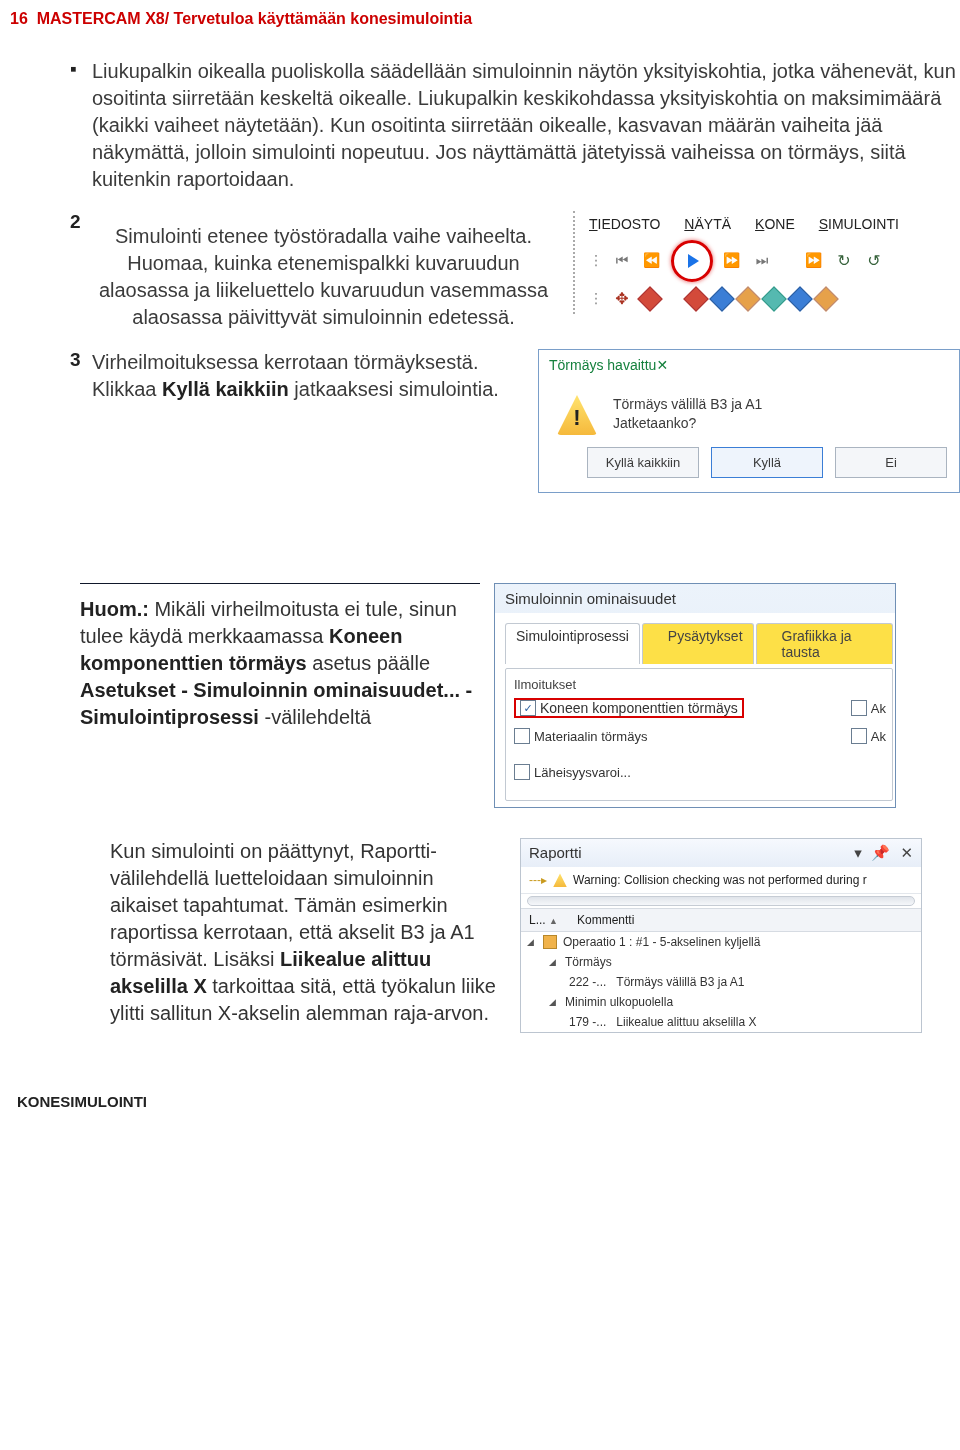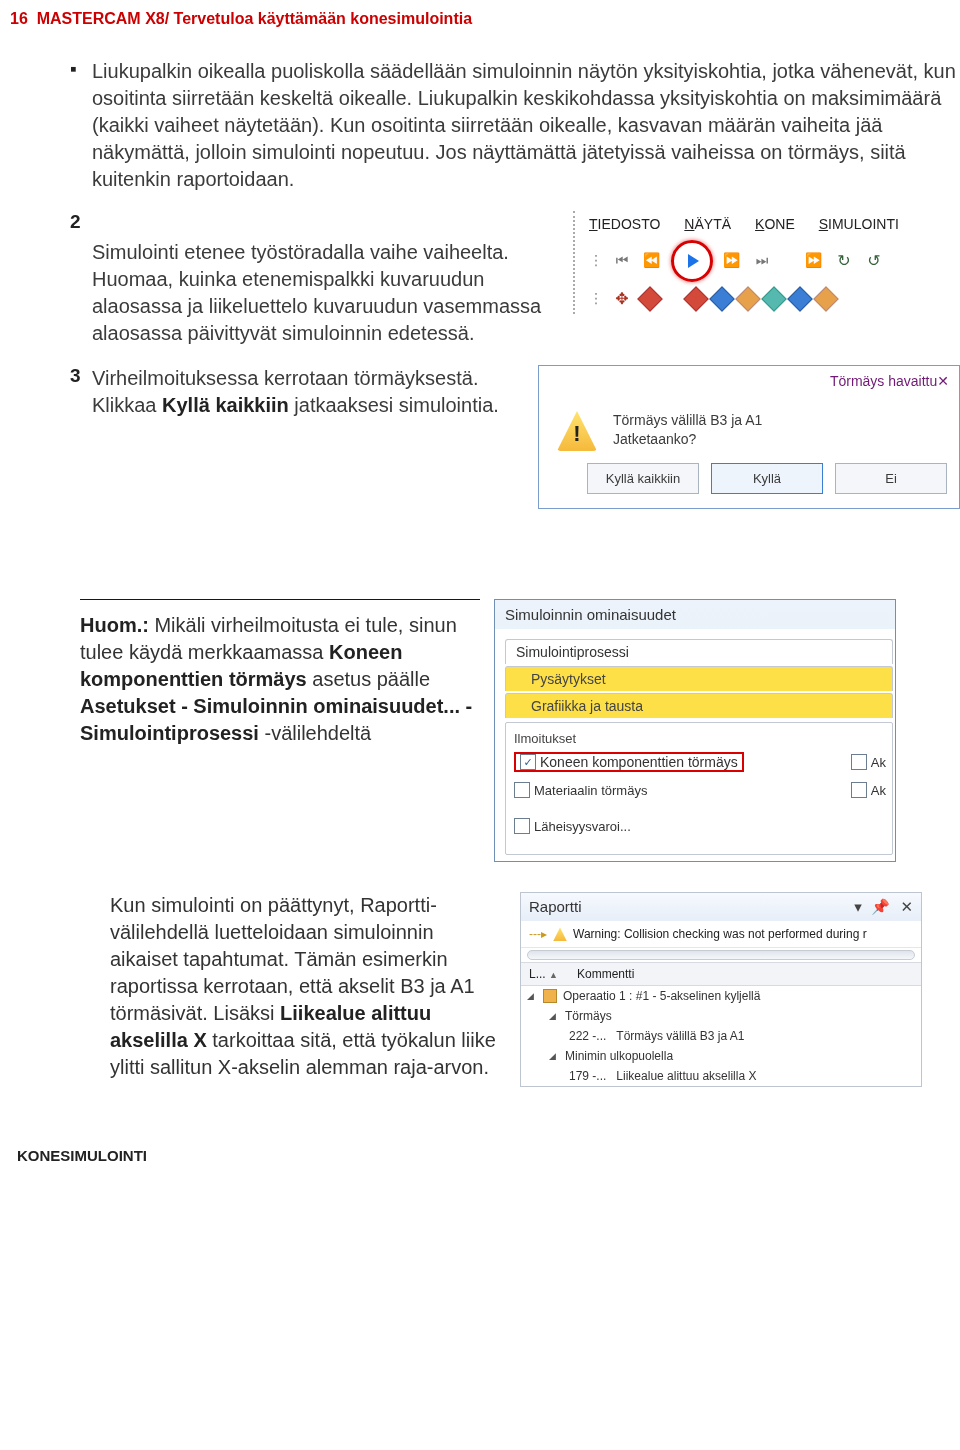--- a/index.html
+++ b/index.html
@@ -22,21 +22,21 @@
   }
   .page-header .num { color: #c00; }
   .page-header .title { color: #c00; }
   .main-list {
     margin-left: 60px;
     margin-right: 0;
   }
   .list-row { display: flex; margin-bottom: 18px; }
   .list-num { width: 22px; font-weight: bold; font-size: 19px; color:#222; flex-shrink:0; }
   .list-body { flex: 1; font-size: 20px; line-height: 1.35; color:#3b3b3b; }
-  .list-body .sub { margin-top: 28px; }
+  .list-body .sub { margin-top: 12px; text-align: center; }
   .bold { font-weight: bold; color:#222; }
   .row-with-image { display:flex; gap:18px; align-items:flex-start; }
   .row-with-image .text-col { flex:1; }
   .row-with-image .img-col { flex-shrink:0; }
 
   
   .toolbar {
     width: 385px;
     border-left: 2px dotted #aaa;
     font-family: "Segoe UI", Arial, sans-serif;
@@ -62,21 +62,21 @@
   .tb-refresh { font-size:16px; color:#35613a; }
   .tb-circlearrow { font-size:16px; color:#35613a; }
 
   
   .dlg {
     width:420px;
     border:1px solid #7a9ec9;
     background:#fff;
     font-size:14px;
   }
-  .dlg-title { padding:6px 10px; display:flex; justify-content:flex-end; color:#701a75;}
+  .dlg-title { padding:6px 10px; display:flex; justify-content:flex-start; color:#15803d;}
   .dlg-close { cursor:default;}
   .dlg-body { display:flex; gap:16px; padding:14px 18px 2px 18px; align-items:flex-start;}
   .warn-triangle {
     width:40px;height:40px;position:relative;
   }
   .warn-triangle:before{
     content:"";position:absolute;inset:0;
     background:linear-gradient(#ffe36e,#f5b93c);
     clip-path:polygon(50% 0,100% 100%,0 100%);
     border-radius:4px;
@@ -91,21 +91,21 @@
 
   
   .note-row { display:flex; gap:14px; margin:90px 0 30px 70px; align-items:flex-start;}
   .note-text { width:400px; font-size:20px; line-height:1.35; border-top:1px solid #0f172a; padding-top:12px;}
   .props {
     width:400px;border:1px solid #6f8fb5;background:linear-gradient(#ecf3fb,#dfe9f5);
     font-size:14px;
   }
   .props-title { padding:6px 10px; font-size:15px;}
   .props-body { background:#fff; padding:10px 2px 6px 10px;}
-  .tabs { display:flex; gap:2px; font-size:14px;flex-direction:column;}
+  .tabs { display:flex; gap:2px; font-size:14px;}
   .tab { padding:4px 10px; border-top:1px solid #c2c9d2; border-left:1px solid #c2c9d2; border-right:1px solid #c2c9d2; border-bottom:none; background:#fff; border-radius:3px 3px 0 0;}
   .tab.inactive { background:#fde047; color:#444;padding-left:25px;}
   .group { border:1px solid #c2c9d2; border-radius:2px; padding:8px 6px 10px 8px; margin-top:4px;}
   .group-title { font-size:13px; color:#444; margin-bottom:6px;}
   .chkline { display:flex; align-items:center; gap:4px; margin:10px 0; font-size:13px;}
   .chk { width:14px;height:14px;border:1px solid #6a7d91;background:#fff;display:inline-flex;align-items:center;justify-content:center;font-size:11px;}
   .chk.on:after{content:"✓";color:#2a5fa0;}
   .highlight-box { border:2px solid #d80000; padding:0 4px; display:inline-flex; align-items:center; gap:4px;}
   .ak-col { font-size:13px; color:#333; margin-left:auto; display:flex; align-items:center; gap:4px;}
   .chkrow2 { display:flex; justify-content:space-between; }

